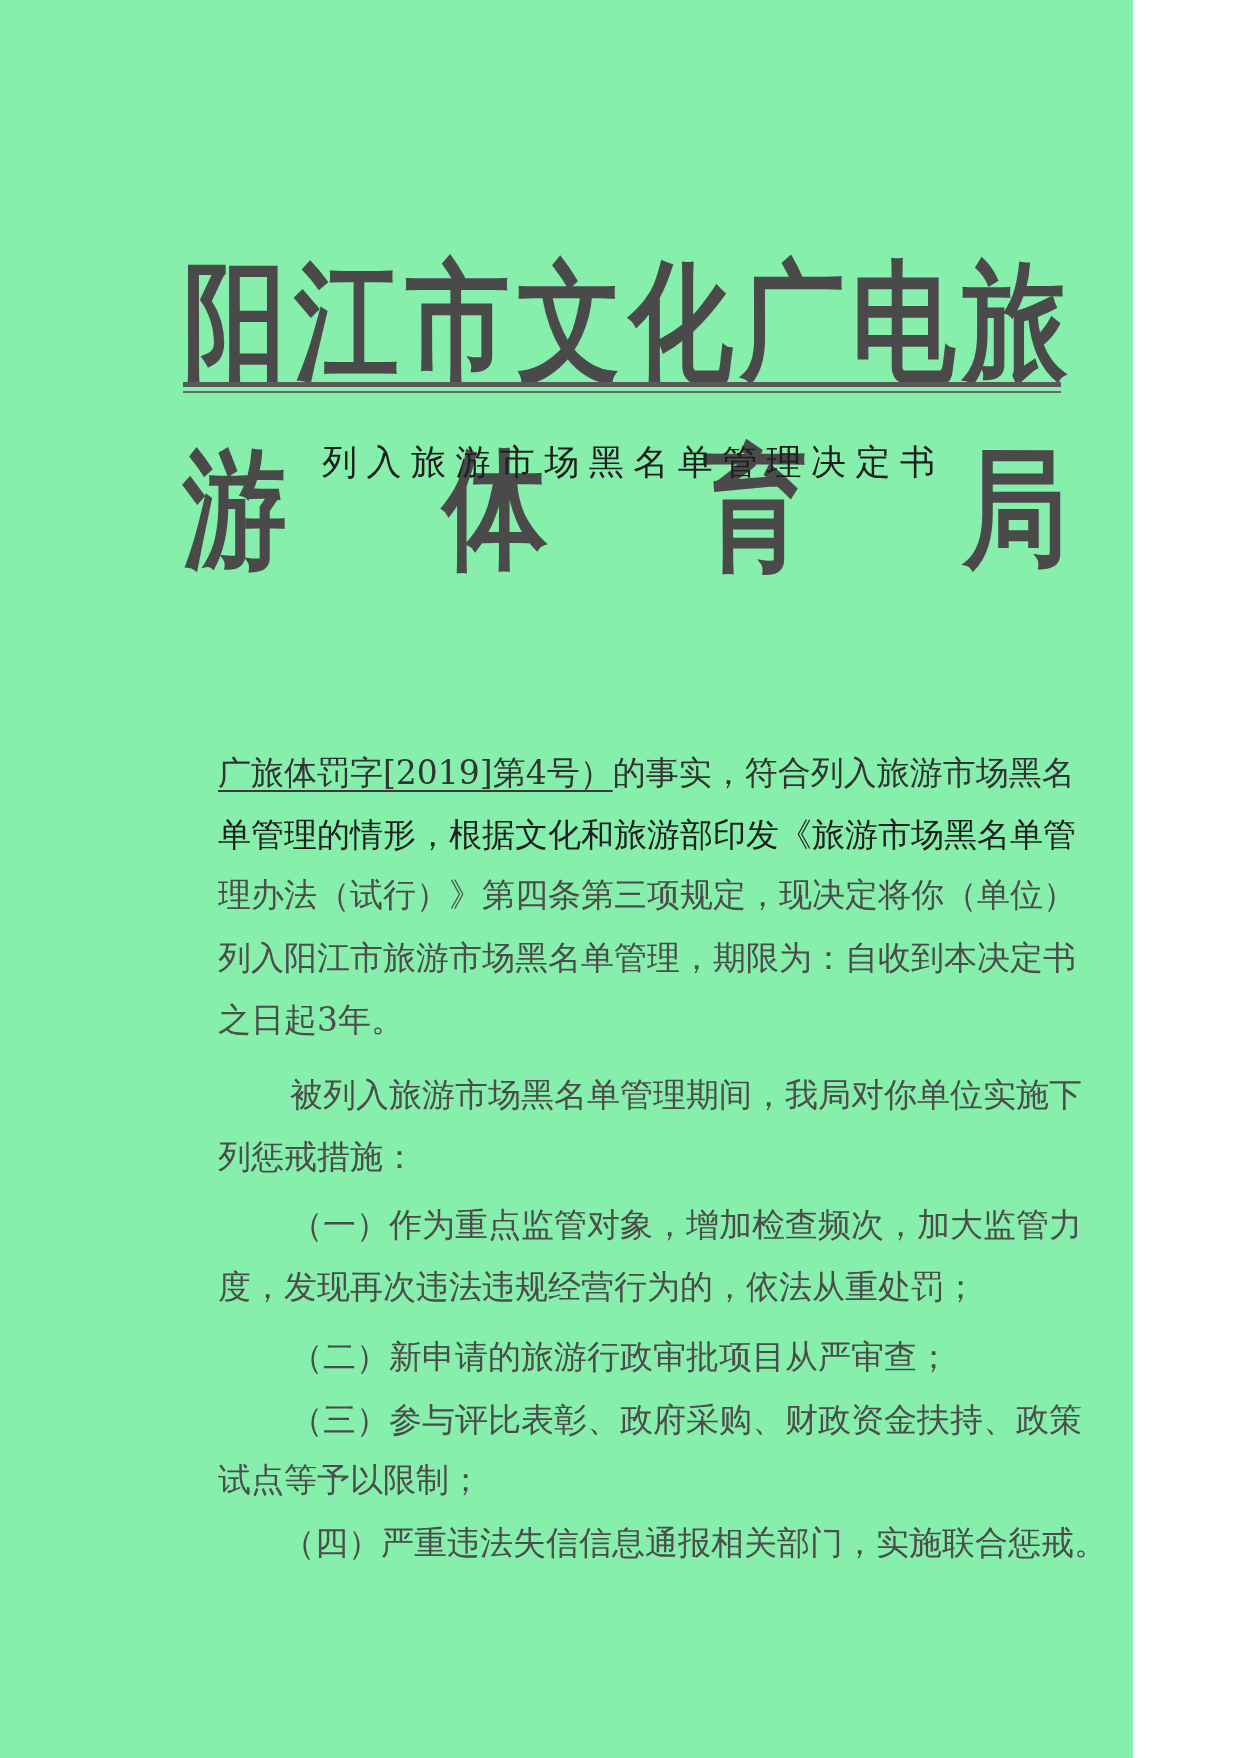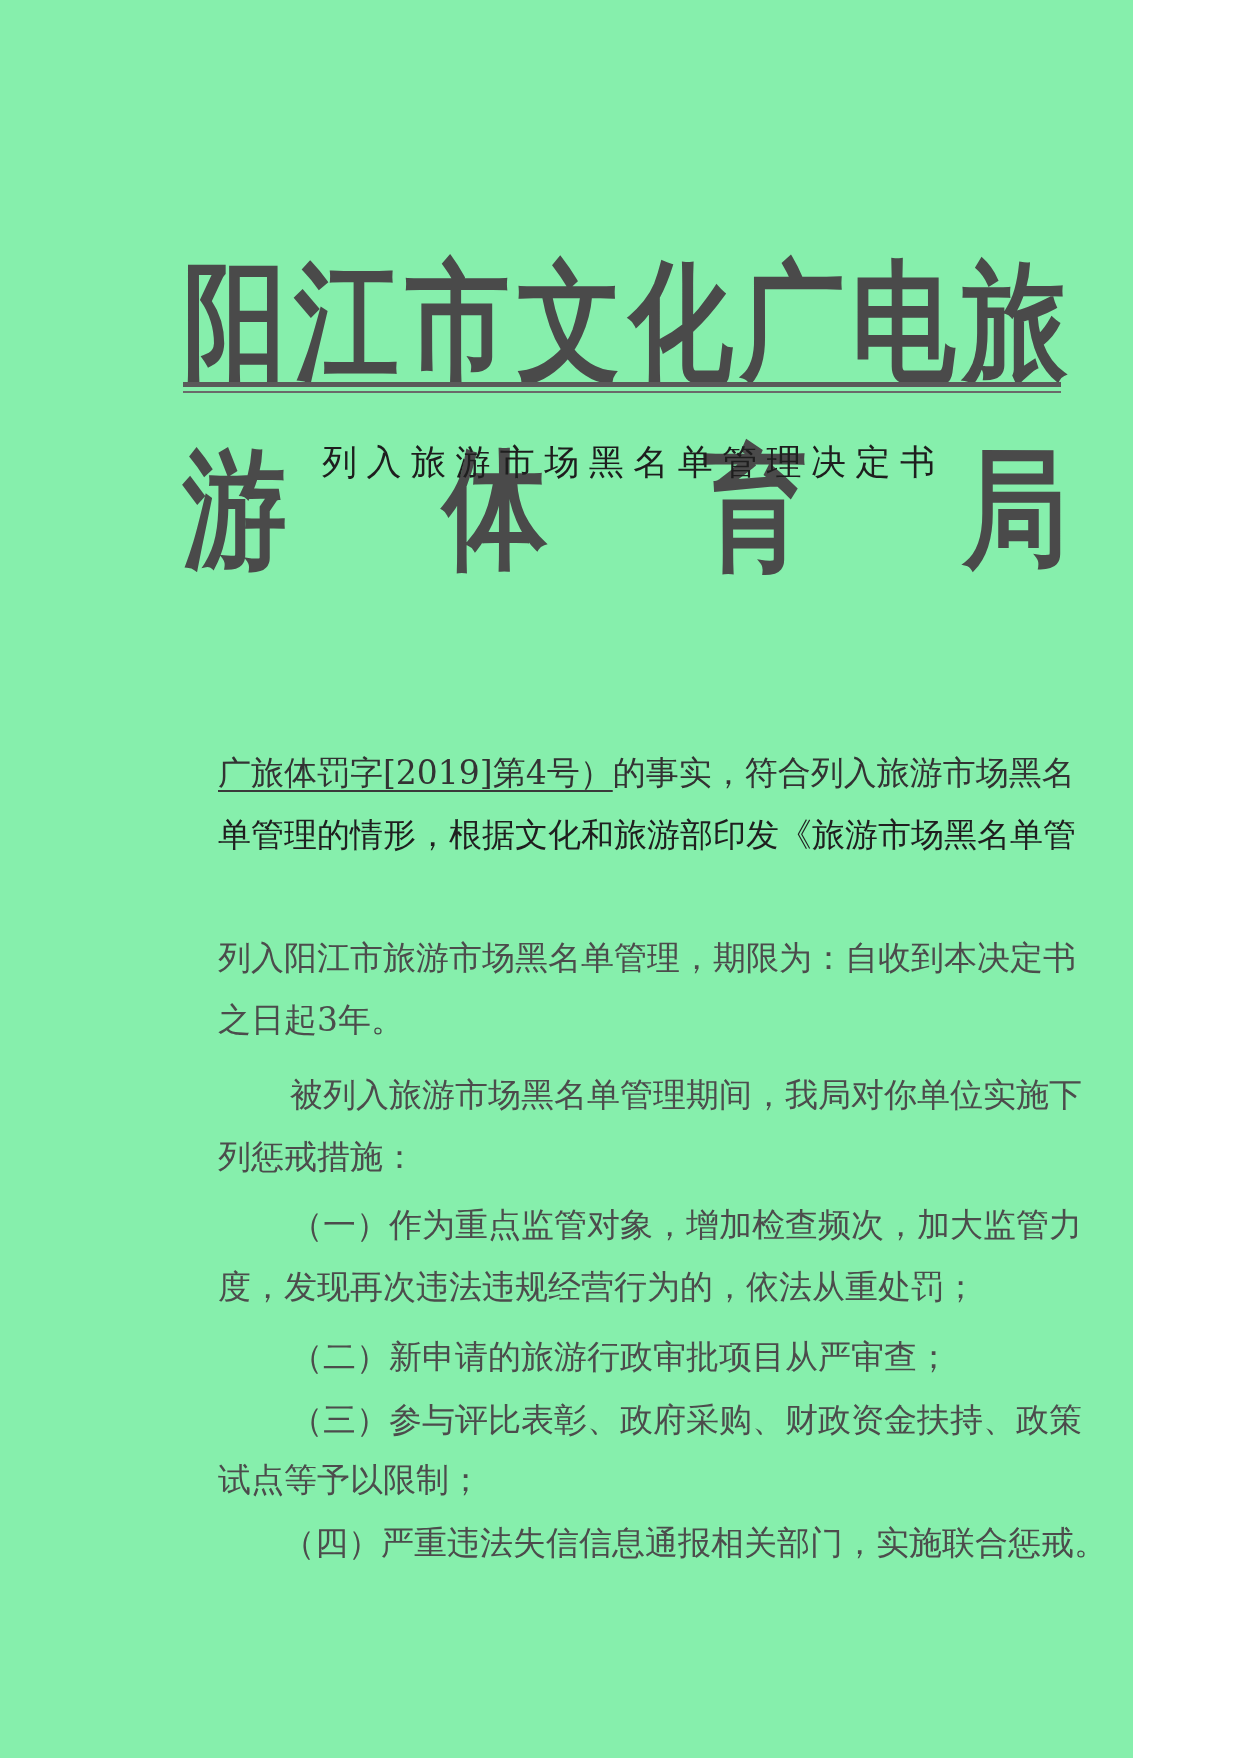--- a/index.html
+++ b/index.html
@@ -39,20 +39,23 @@
 
   <div class="doc-title">列入旅游市场黑名单管理决定书</div>
 
 
   <div class="line" style="top:751px;">
     <span class="u">广旅体罚字[2019]第4号）</span><span>的事实，符合列入旅游市场黑名</span>
   </div>
   <div class="line bold" style="top:813px;">
     <span>单管理的情形，根据文化和旅游部印发《旅游市场黑名单管</span>
   </div>
+  <div class="line light" style="top:873px;">
+    <span>理办法（试行）》第四条第三项规定，现决定将你（单位）</span>
+  </div>
   <div class="line light" style="top:936px;">
     <span>列入阳江市旅游市场黑名单管理，期限为：自收到本决定书</span>
   </div>
   <div class="line light last" style="top:998px;">
     <span>之日起3年。</span>
   </div>
 
   <div class="line indent light" style="top:1073px;">被列入旅游市场黑名单管理期间，我局对你单位实施下</div>
   <div class="line light last" style="top:1135px;">列惩戒措施：</div>
 

